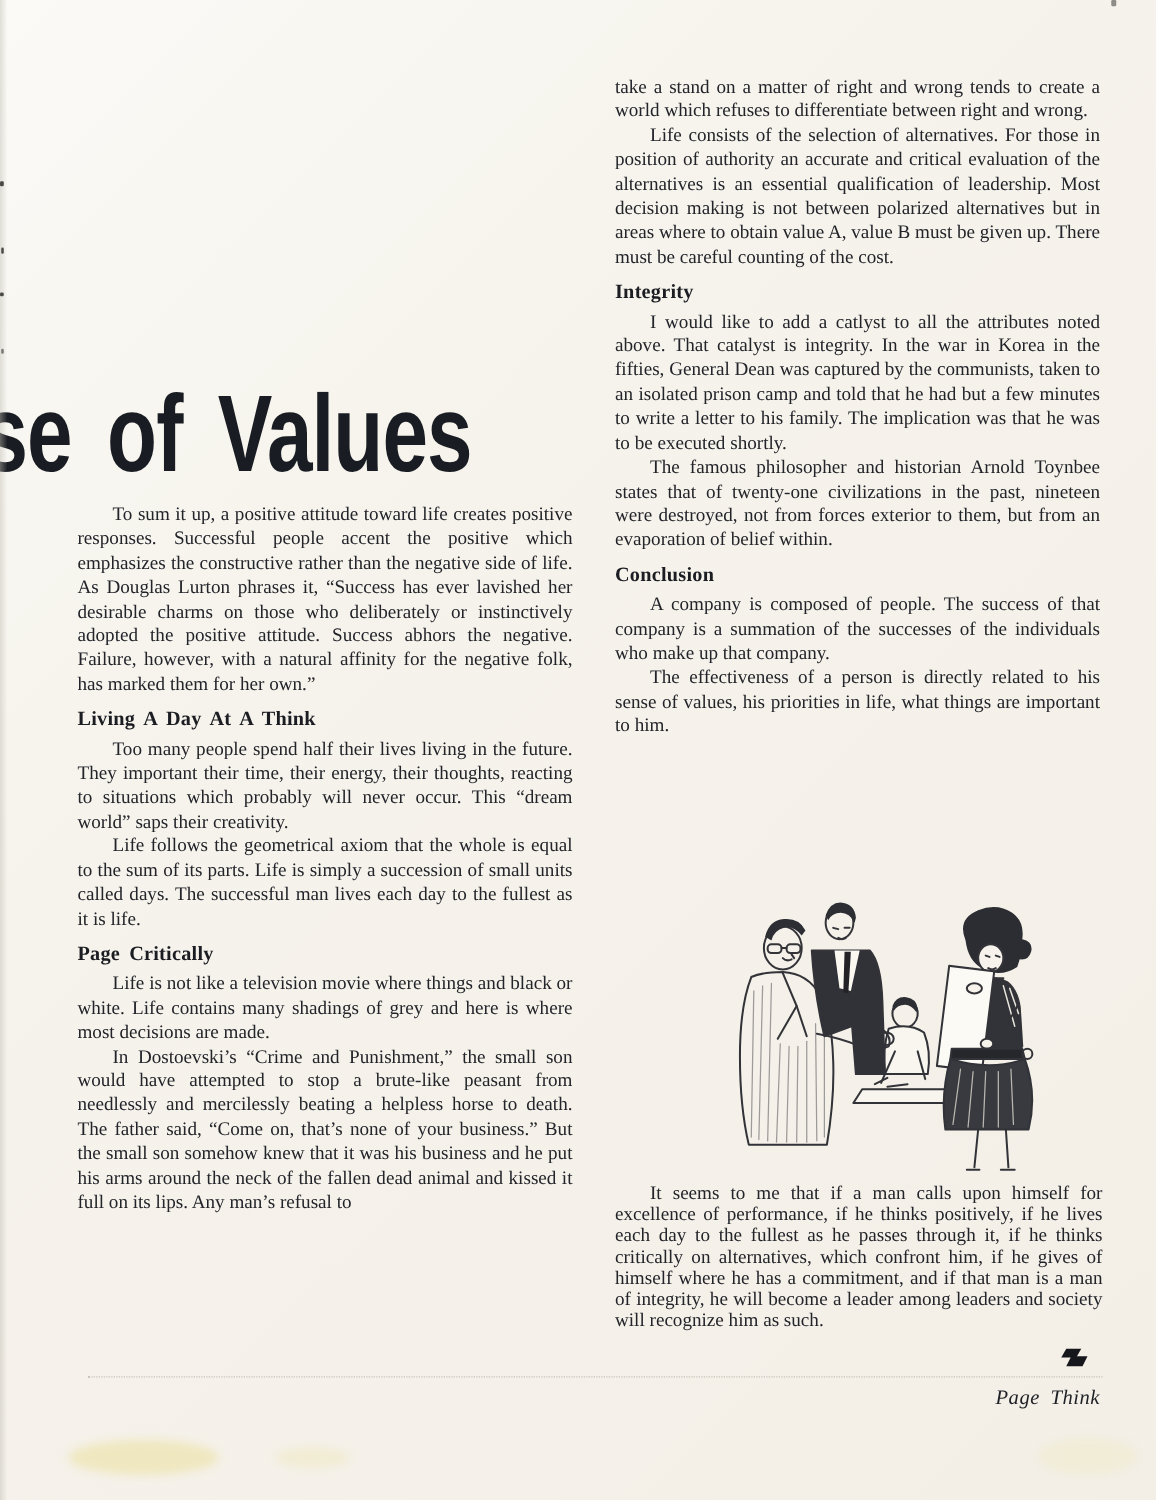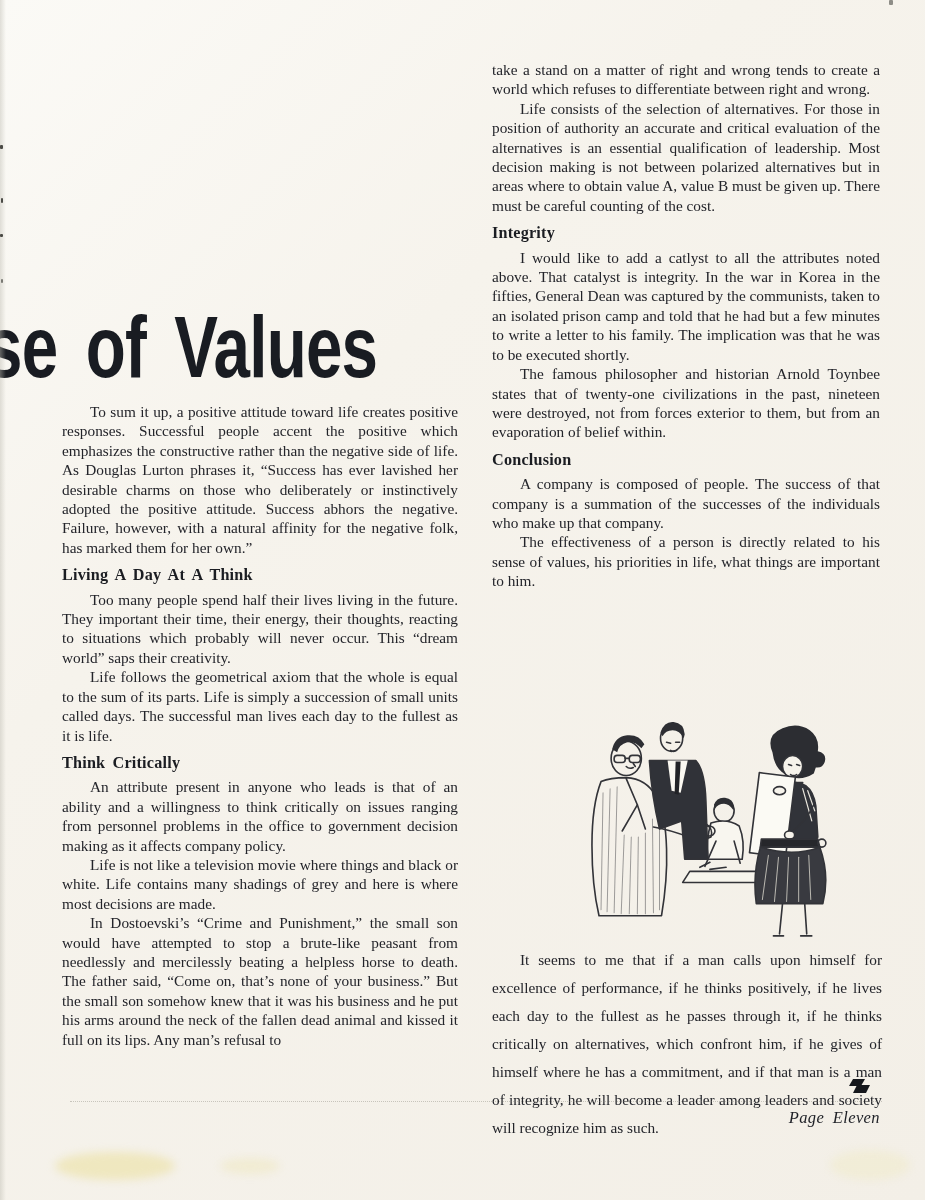--- a/index.html
+++ b/index.html
@@ -22,21 +22,21 @@
   .col-left{left:62px;top:402px;width:396px;}
   .col-right{left:492px;top:39px;width:388px;margin-top:21px;}
   .p{margin:0;text-indent:28px;}
   .p.noindent{text-indent:0;}
   .h{
     margin:9px 0 4px 0;font-weight:700;
     font-size:16.2px;letter-spacing:.2px;word-spacing:3px;color:#1b1d22;
     text-indent:0;
   }
   .lastpara{position:absolute;left:492px;top:946px;width:390px;
-    font-size:15.3px;line-height:28px;text-align:justify;}
+    font-size:15.3px;line-height:17px;text-align:justify;}
   .lastpara .p{text-indent:28px;}
   .endmark{position:absolute;left:845px;top:1078px;width:26px;height:16px;}
   .pagenum{
     position:absolute;left:492px;top:1108px;width:388px;text-align:right;
     font-style:italic;font-size:16.5px;letter-spacing:.4px;word-spacing:4px;color:#1e2026;
   }
   .illo{position:absolute;left:562px;top:708px;width:314px;height:242px;}
   
   .edge-strip{position:absolute;left:0;top:0;width:6px;height:1200px;
     background:linear-gradient(to right,rgba(190,188,178,.45),rgba(190,188,178,0));}
@@ -50,22 +50,21 @@
 
 <div class="page">
 
   <div class="headline">se of Values</div>
 
   <div class="col col-left">
     <p class="p">To sum it up, a positive attitude toward life creates positive responses. Successful people accent the positive which emphasizes the constructive rather than the negative side of life. As Douglas Lurton phrases it, “Success has ever lavished her desirable charms on those who deliberately or instinctively adopted the positive attitude. Success abhors the negative. Failure, however, with a natural affinity for the negative folk, has marked them for her own.”</p>
     <h3 class="h">Living A Day At A Think</h3>
     <p class="p">Too many people spend half their lives living in the future. They important their time, their energy, their thoughts, reacting to situations which probably will never occur. This “dream world” saps their creativity.</p>
     <p class="p">Life follows the geometrical axiom that the whole is equal to the sum of its parts. Life is simply a succession of small units called days. The successful man lives each day to the fullest as it is life.</p>
-    <h3 class="h">Think Critically</h3>
-    <p class="p">An attribute present in anyone who leads is that of an ability and a willingness to think critically on issues ranging from personnel problems in the office to government decision making as it affects company policy.</p>
+    <h3 class="h">Page Critically</h3>
     <p class="p">Life is not like a television movie where things and black or white. Life contains many shadings of grey and here is where most decisions are made.</p>
     <p class="p">In Dostoevski’s “Crime and Punishment,” the small son would have attempted to stop a brute-like peasant from needlessly and mercilessly beating a helpless horse to death. The father said, “Come on, that’s none of your business.” But the small son somehow knew that it was his business and he put his arms around the neck of the fallen dead animal and kissed it full on its lips. Any man’s refusal to</p>
   </div>
 
   <div class="col col-right">
     <p class="p noindent">take a stand on a matter of right and wrong tends to create a world which refuses to differentiate between right and wrong.</p>
     <p class="p">Life consists of the selection of alternatives. For those in position of authority an accurate and critical evaluation of the alternatives is an essential qualification of leadership. Most decision making is not between polarized alternatives but in areas where to obtain value A, value B must be given up. There must be careful counting of the cost.</p>
     <h3 class="h">Integrity</h3>
     <p class="p">I would like to add a catlyst to all the attributes noted above. That catalyst is integrity. In the war in Korea in the fifties, General Dean was captured by the communists, taken to an isolated prison camp and told that he had but a few minutes to write a letter to his family. The implication was that he was to be executed shortly.</p>
     <p class="p">The famous philosopher and historian Arnold Toynbee states that of twenty-one civilizations in the past, nineteen were destroyed, not from forces exterior to them, but from an evaporation of belief within.</p>
@@ -156,21 +155,21 @@
 
   <div class="lastpara">
     <p class="p">It seems to me that if a man calls upon himself for excellence of performance, if he thinks positively, if he lives each day to the fullest as he passes through it, if he thinks critically on alternatives, which confront him, if he gives of himself where he has a commitment, and if that man is a man of integrity, he will become a leader among leaders and society will recognize him as such.</p>
   </div>
 
   <svg class="endmark" viewBox="0 0 26 16" aria-hidden="true">
     <path d="M8 1 L20 1 L16 8 L4 8 Z" fill="#15171c"></path>
     <path d="M12 7 L25 7 L21 15 L8 15 Z" fill="#15171c"></path>
   </svg>
 
-  <div class="pagenum">Page Eleven</div>
+  <div class="pagenum">Page Think</div>
 
   <div class="edge-strip"></div>
   <div class="speck" style="left:0;top:145px;width:3px;height:4px;"></div>
   <div class="speck" style="left:1px;top:198px;width:2px;height:5px;"></div>
   <div class="speck" style="left:0;top:234px;width:3px;height:3px;"></div>
   <div class="speck" style="left:1px;top:279px;width:2px;height:4px;opacity:.7;"></div>
   <div class="speck" style="left:889px;top:0;width:4px;height:5px;opacity:.6;"></div>
   <div class="foldline"></div>
   <div class="smudge" style="left:55px;top:1152px;width:120px;height:28px;background:rgba(232,220,140,.45);"></div>
   <div class="smudge" style="left:220px;top:1158px;width:60px;height:16px;background:rgba(235,226,160,.3);"></div>

